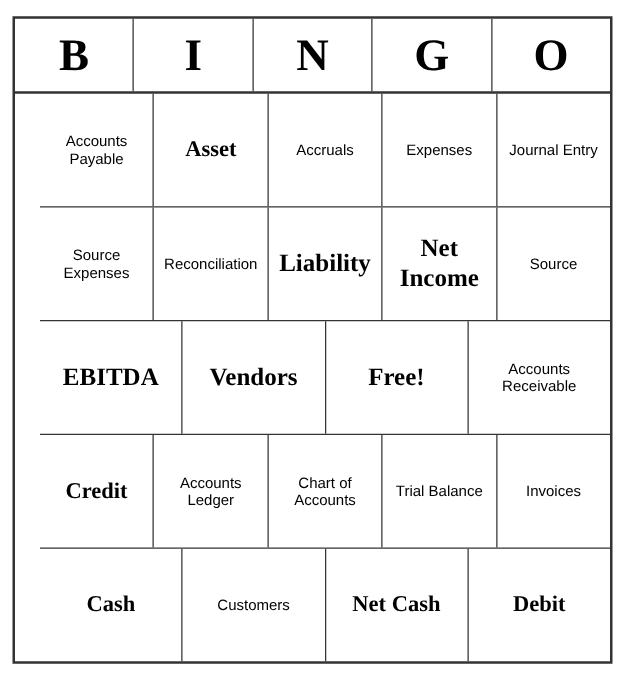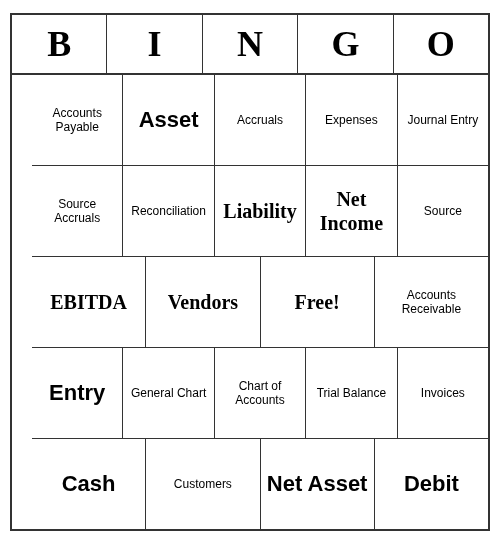--- a/index.html
+++ b/index.html
@@ -69,23 +69,23 @@
       padding: 5px;
       font-size: 13px;
       line-height: 1.2;
     }
 
     .bingo-cell:last-child {
       border-right: none;
     }
 
     .bingo-cell.large {
-      font-size: 22px;
+      font-size: 18px;
       font-weight: bold;
-      font-family: Liberation Sans, sans-serif;
+      font-family: Liberation Serif, serif;
     }
 
     .bingo-cell.medium {
       font-size: 20px;
       font-weight: bold;
       font-family: Georgia, serif;
     }
 
     .bingo-cell.small {
       font-size: 12px;
@@ -110,39 +110,39 @@
     </div>
   <div class="bingo-grid">
   <div class="bingo-row">
         <div class="bingo-cell small">Accounts Payable</div>
         <div class="bingo-cell large">Asset</div>
         <div class="bingo-cell small">Accruals</div>
         <div class="bingo-cell small">Expenses</div>
         <div class="bingo-cell small">Journal Entry</div>
       </div>
       <div class="bingo-row">
-        <div class="bingo-cell small">Source Accruals</div>
+        <div class="bingo-cell small">Source Expenses</div>
         <div class="bingo-cell small">Reconciliation</div>
         <div class="bingo-cell medium">Liability</div>
         <div class="bingo-cell medium">Net Income</div>
         <div class="bingo-cell small">Source</div>
       </div>
       <div class="bingo-row">
         <div class="bingo-cell medium">EBITDA</div>
         <div class="bingo-cell medium">Vendors</div>
         <div class="bingo-cell free">Free!</div>
         <div class="bingo-cell small">Accounts Receivable</div>
       </div>
       <div class="bingo-row">
-        <div class="bingo-cell large">Entry</div>
-        <div class="bingo-cell small">General Chart</div>
+        <div class="bingo-cell large">Credit</div>
+        <div class="bingo-cell small">Accounts Ledger</div>
         <div class="bingo-cell small">Chart of Accounts</div>
         <div class="bingo-cell small">Trial Balance</div>
         <div class="bingo-cell small">Invoices</div>
       </div>
       <div class="bingo-row">
         <div class="bingo-cell large">Cash</div>
         <div class="bingo-cell small">Customers</div>
-        <div class="bingo-cell large">Net Asset</div>
+        <div class="bingo-cell large">Net Cash</div>
         <div class="bingo-cell large">Debit</div>
       </div>
     </div>
 </div>
 
 </body></html>

